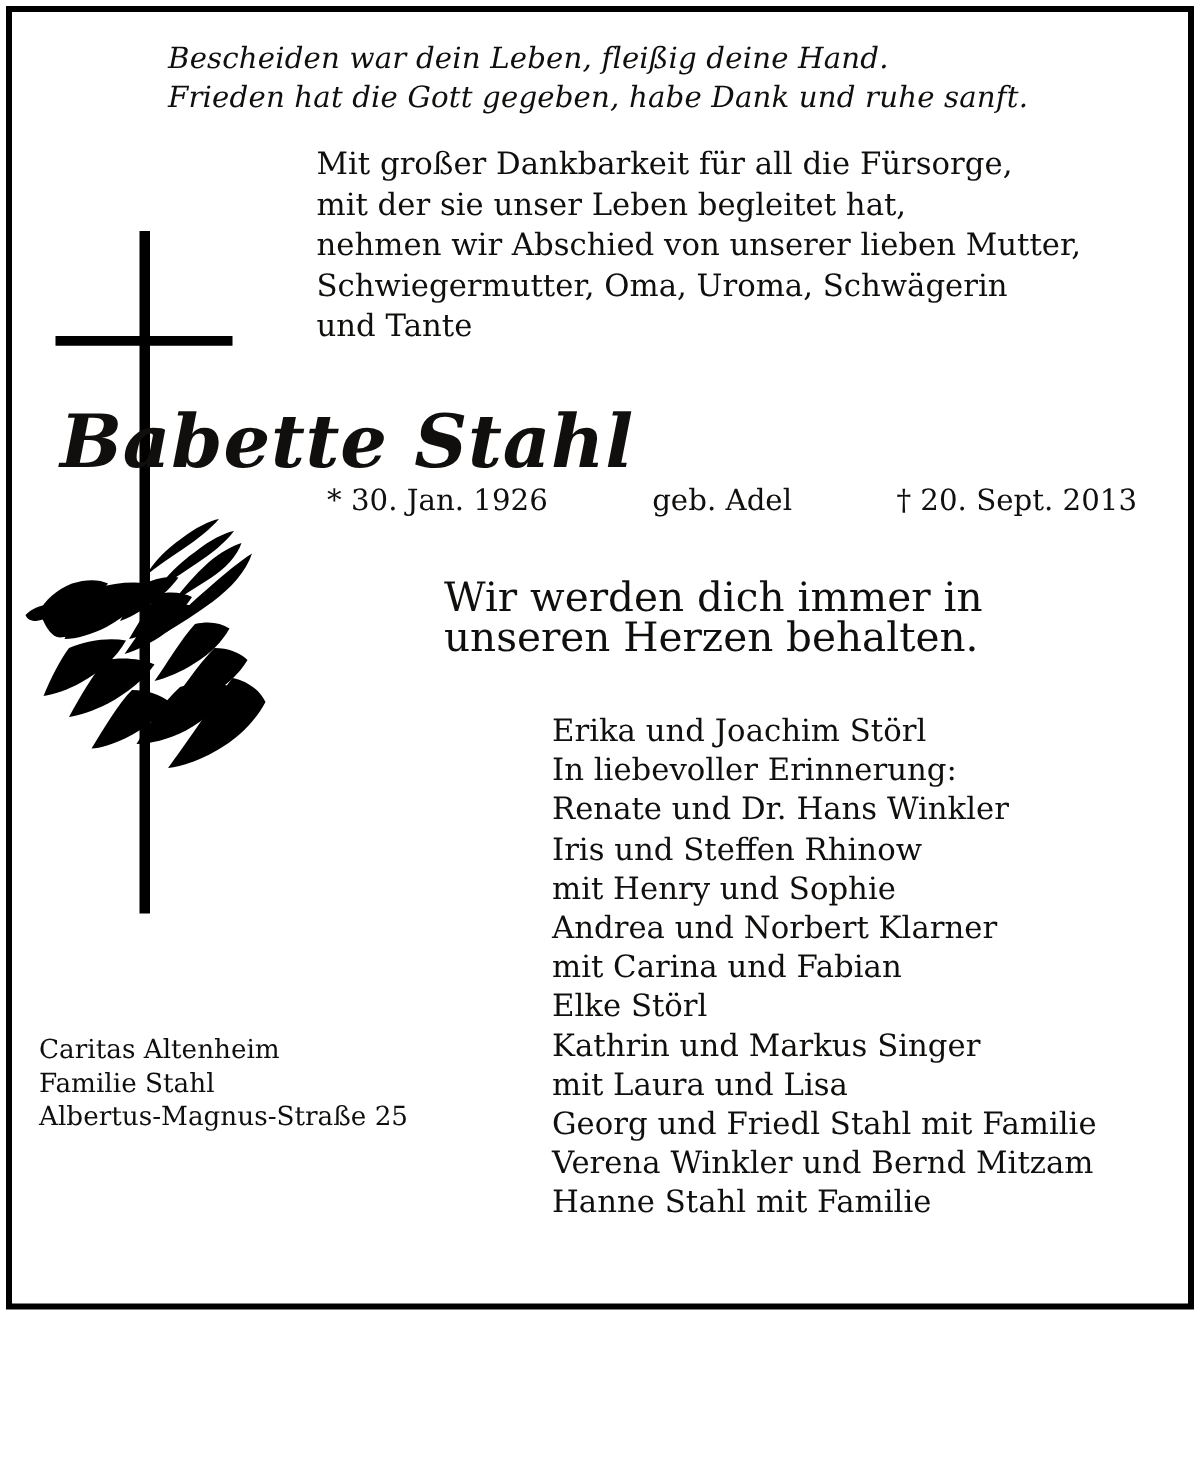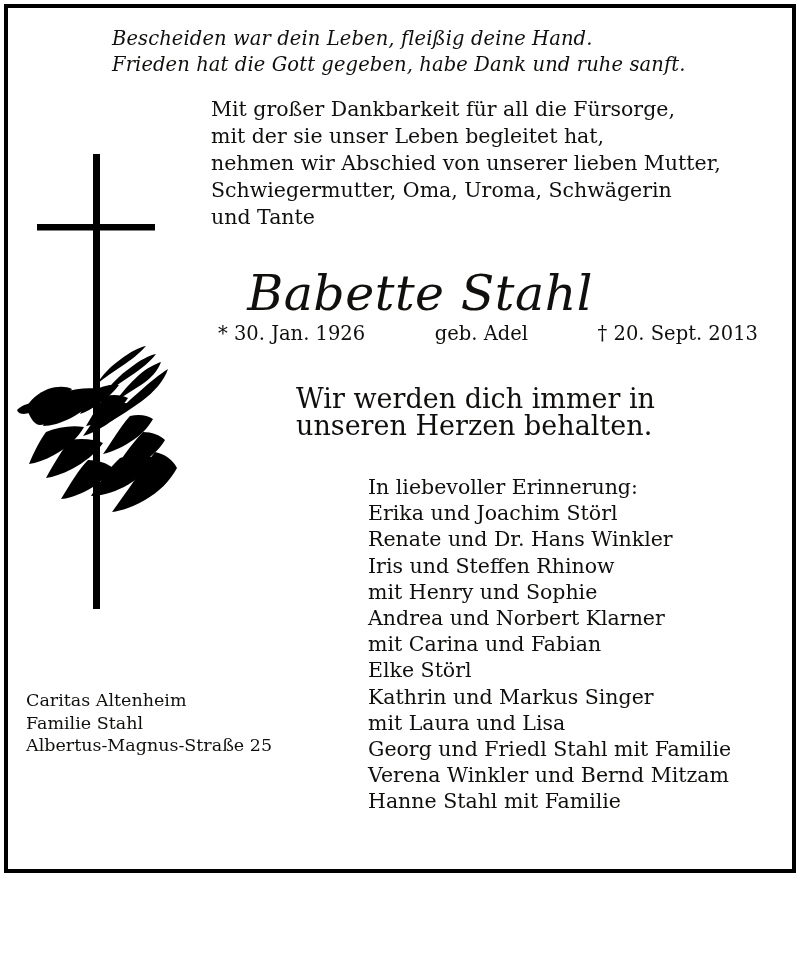--- a/index.html
+++ b/index.html
@@ -47,22 +47,21 @@
     font-size: 20.5px;
     line-height: 27px;
     white-space: pre-line;
   }
 
   .deceased-name {
     position: absolute;
     left: 0;
     right: 0;
     top: 265px;
-    text-align: center;
-    font-weight: normal;
+    font-weight: bold;
     font-style: italic;
     font-size: 49px;
     letter-spacing: 0.5px;
     padding-left: 40px;
     box-sizing: border-box;
   }
 
   .dates-row {
     position: absolute;
     left: 218px;
@@ -202,22 +201,22 @@
   <div class="dates-row">
     <span>* 30. Jan. 1926</span>
     <span>geb. Adel</span>
     <span>† 20. Sept. 2013</span>
   </div>
 
   <div class="verse">Wir werden dich immer in
 unseren Herzen behalten.</div>
 
   <div class="mourners">
+    <div>Erika und Joachim Störl</div>
     <div>In liebevoller Erinnerung:</div>
-    <div>Erika und Joachim Störl</div>
     <div>Renate und Dr. Hans Winkler</div>
     <div>Iris und Steffen Rhinow</div>
     <div>mit Henry und Sophie</div>
     <div>Andrea und Norbert Klarner</div>
     <div>mit Carina und Fabian</div>
     <div>Elke Störl</div>
     <div>Kathrin und Markus Singer</div>
     <div>mit Laura und Lisa</div>
     <div>Georg und Friedl Stahl mit Familie</div>
     <div>Verena Winkler und Bernd Mitzam</div>

